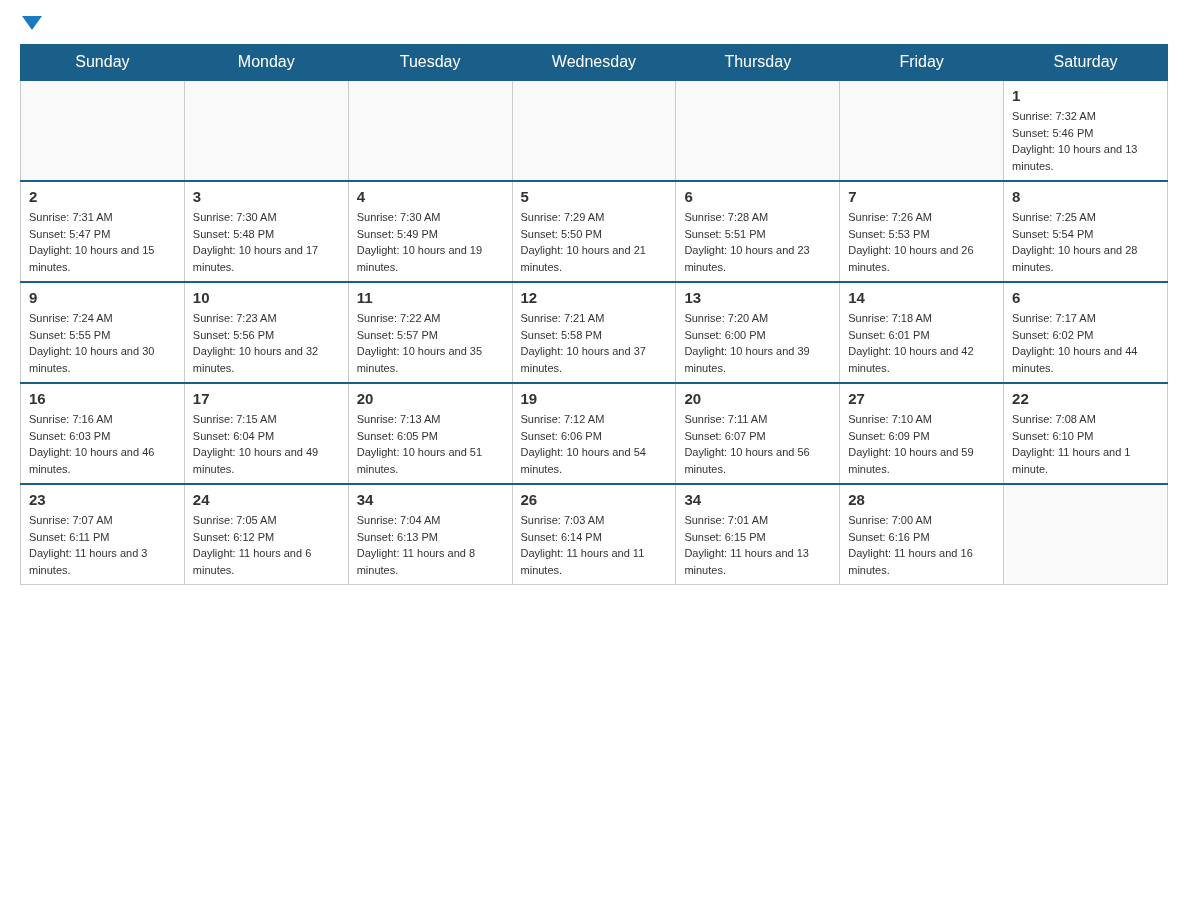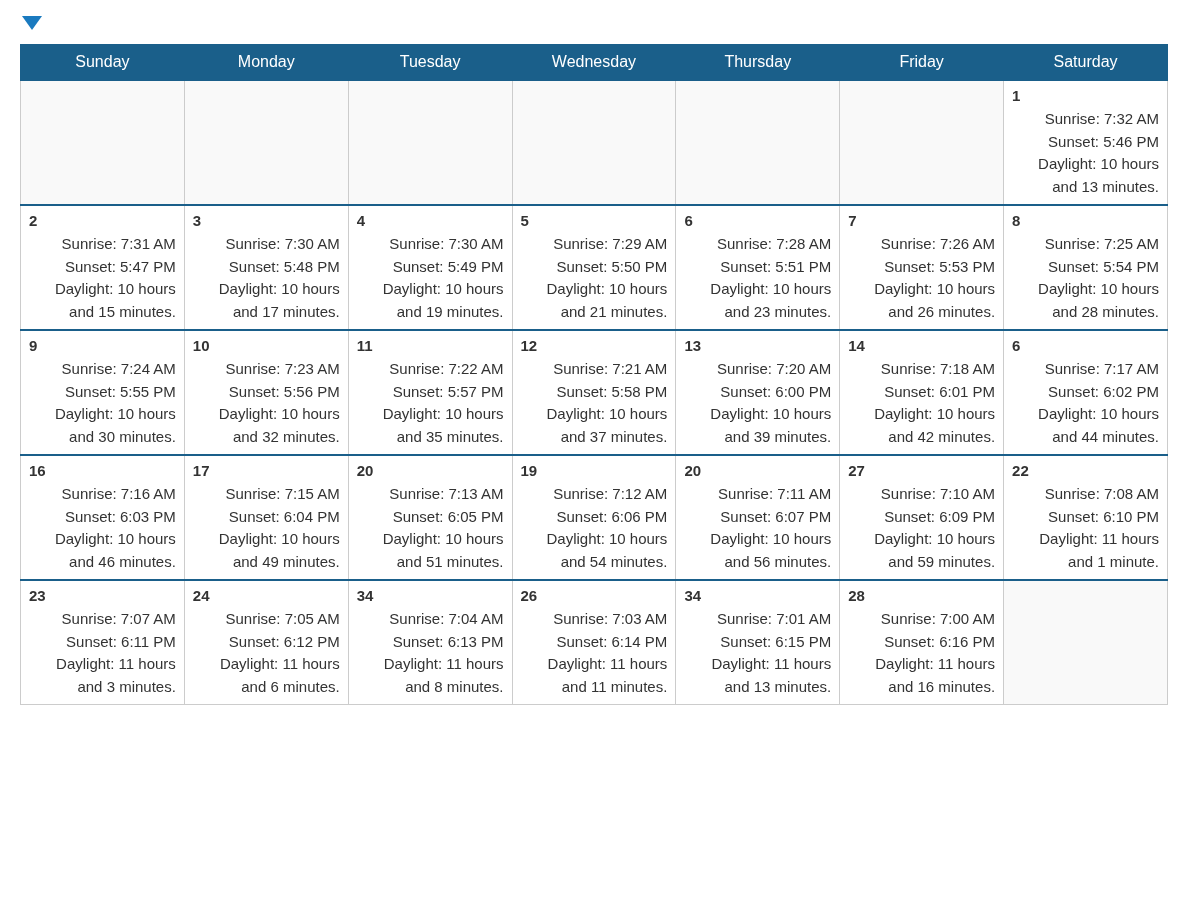--- a/index.html
+++ b/index.html
@@ -89,24 +89,23 @@
     .calendar tbody tr:first-child td {
       border-top: 2px solid #1a5f8a;
     }
     .day-number {
       font-size: 15px;
       font-weight: bold;
       display: block;
       margin-bottom: 4px;
     }
     .day-info {
-      font-size: 15px;
+      font-size: 11px;
       line-height: 1.5;
       color: #333;
-      text-align: right;
     }
     .empty-cell {
       background: #f9f9f9;
     }
   </style>
 </head>
 <body>
 
 <div class="header">
   <div class="logo">

